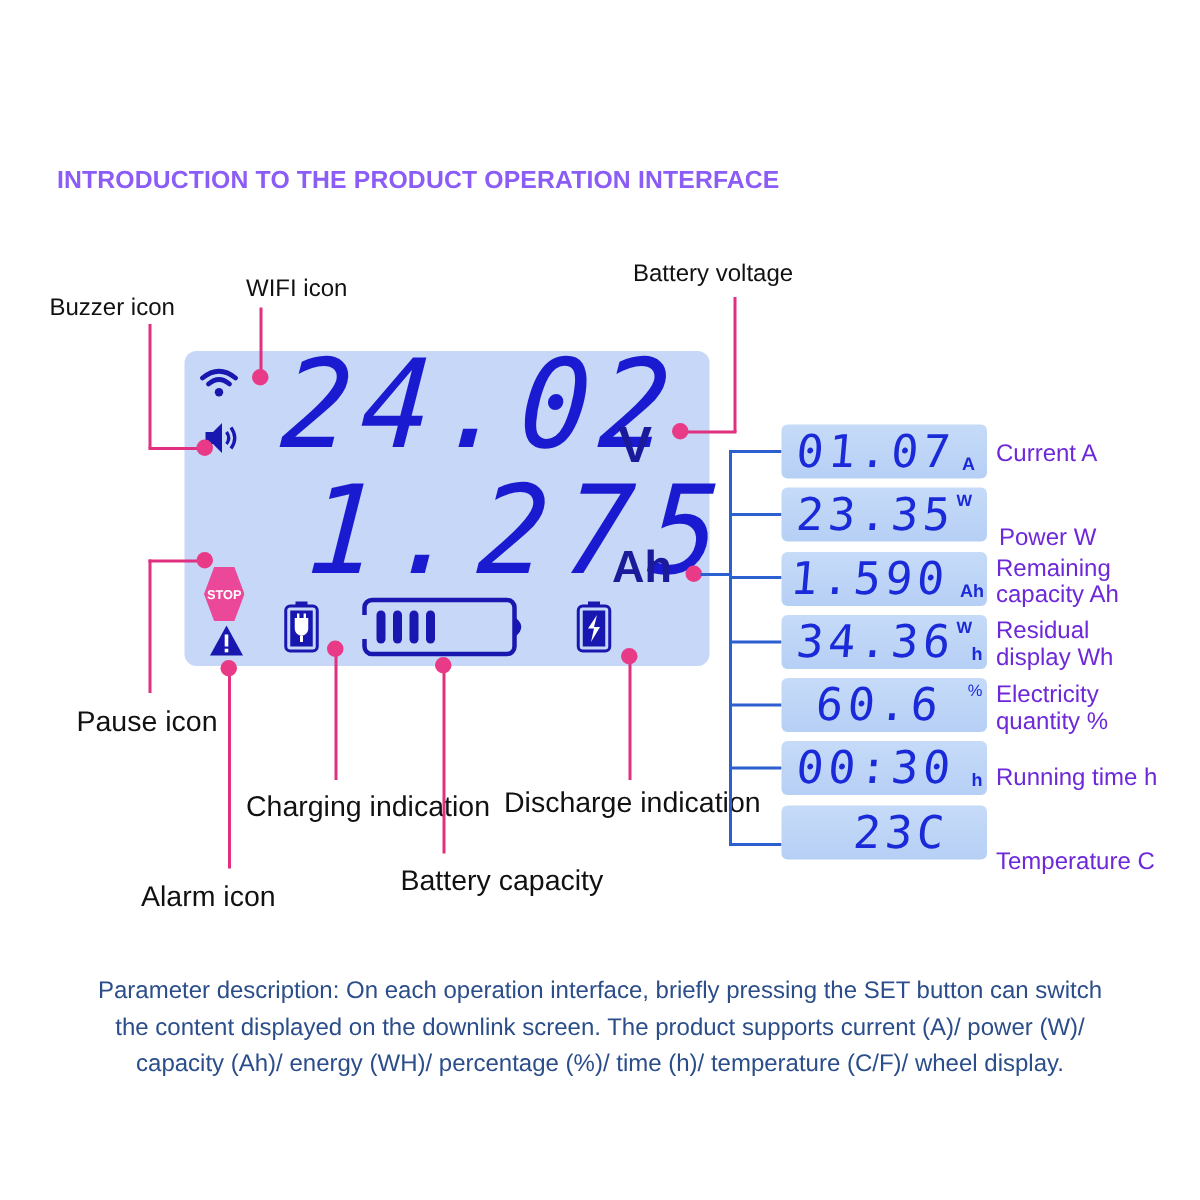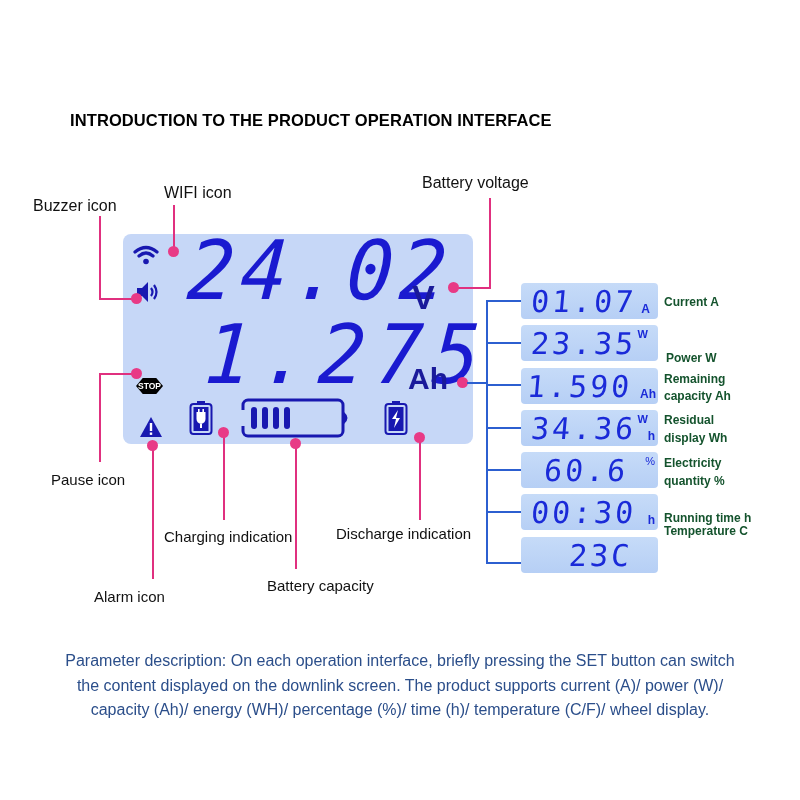--- a/index.html
+++ b/index.html
@@ -2,55 +2,55 @@
 <html><head>
 <meta charset="utf-8">
 <style>
   html, body { margin: 0; padding: 0; }
   body {
     width: 800px; height: 800px; background: #ffffff; position: relative; overflow: hidden;
     font-family: "Liberation Sans", sans-serif;
   }
   .abs { position: absolute; }
   .title {
-    left: 38px; top: 111px; font-size: 16.5px; font-weight: bold; color: #000000; letter-spacing: 0.1px; margin-left: 32px;
+    left: 38px; top: 111px; font-size: 16.5px; font-weight: bold; color: #8b5cf6; letter-spacing: 0.1px;
   }
   .label { font-size: 16px; color: #111; white-space: nowrap; }
-  .label-sm { font-size: 15px; color: #111; white-space: nowrap; }
+  .label-sm { font-size: 19px; color: #111; white-space: nowrap; }
   .pink-line { position: absolute; background: #e0307f; }
   .pink-dot { position: absolute; width: 11px; height: 11px; border-radius: 50%; background: #e83a86; }
   .blue-line { position: absolute; background: #2c5fd0; }
 
   
   .lcd {
     left: 123px; top: 234px; width: 350px; height: 210px;
     background: #c6d7f7; border-radius: 8px;
   }
   .seg { font-family: "DejaVu Sans Mono", monospace; color: #1a1ad0; font-style: italic; transform: skewX(-4deg); }
   .big-volt { left: 188px; top: 232px; font-size: 78px; letter-spacing: 6px; line-height: 1; font-weight: normal; transform: scaleY(1.05) skewX(-4deg); }
   .big-ah { left: 205px; top: 316px; font-size: 78px; letter-spacing: 10px; line-height: 1; transform: scaleY(1.05) skewX(-4deg); }
   .unit-v { left: 412px; top: 278px; font-size: 34px; font-weight: bold; color: #1a1a9a; }
   .unit-ah { left: 408px; top: 362px; font-size: 30px; font-weight: bold; color: #1a1a9a; }
   .stop {
-    left: 136px; top: 378px; width: 27px; height: 16px; background: #000000; color: #fff;
+    left: 136px; top: 378px; width: 27px; height: 36px; background: #ec4899; color: #fff;
     font-size: 8.5px; font-weight: bold; display: flex; align-items: center; justify-content: center;
     clip-path: polygon(25% 0, 75% 0, 100% 50%, 75% 100%, 25% 100%, 0 50%);
   }
 
   
   .rbox {
     position: absolute; left: 521px; width: 137px; height: 36px;
     background: linear-gradient(180deg, #c6dbf8 0%, #b6cff5 100%); border-radius: 4px;
   }
   .rval {
     position: absolute; right: 22px; top: 1px; font-family: "DejaVu Sans Mono", monospace;
     font-size: 30px; color: #1a2ad8; letter-spacing: 3px; line-height: 36px; transform: skewX(-5deg);
   }
   .runit { position: absolute; font-weight: bold; color: #1a2ad8; font-size: 11px; }
-  .rlabel { position: absolute; left: 664px; font-size: 12px; color: #14532d; line-height: 17px; white-space: nowrap; font-weight: bold; }
+  .rlabel { position: absolute; left: 664px; font-size: 16px; color: #6d28d9; line-height: 17px; white-space: nowrap; }
 
   .desc {
     left: 60px; top: 649px; width: 680px; text-align: center; font-size: 16px; line-height: 24.5px; color: #2b4e8a;
   }
 </style>
 </head>
 <body>
 
 <div class="abs title">INTRODUCTION TO THE PRODUCT OPERATION INTERFACE</div>
 
@@ -192,15 +192,15 @@
 
 <div class="rbox" style="top:494px;">
   <span class="rval">00:30</span>
   <span class="runit" style="right:3px;bottom:3px;font-size:12px;">h</span>
 </div>
 <div class="rlabel" style="top:510px;">Running time h</div>
 
 <div class="rbox" style="top:537px;">
   <span class="rval" style="right:26px;">23C</span>
 </div>
-<div class="rlabel" style="top:523px;">Temperature C</div>
+<div class="rlabel" style="top:566px;">Temperature C</div>
 
 <div class="abs desc">Parameter description: On each operation interface, briefly pressing the SET button can switch the content displayed on the downlink screen. The product supports current (A)/ power (W)/ capacity (Ah)/ energy (WH)/ percentage (%)/ time (h)/ temperature (C/F)/ wheel display.</div>
 
 </body></html>

